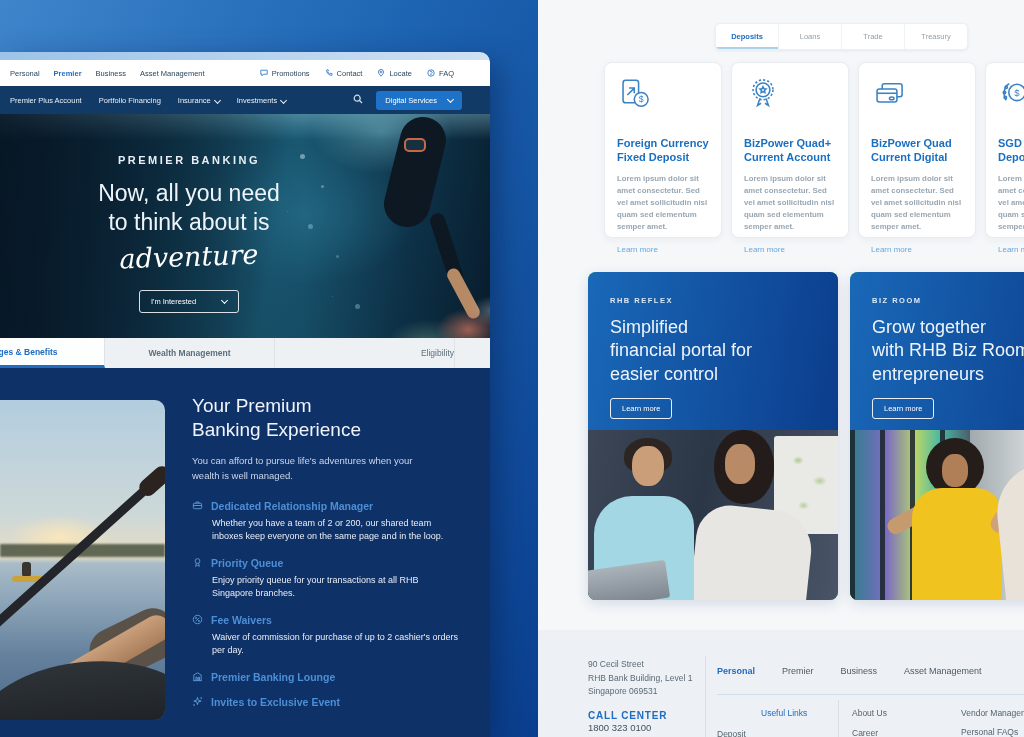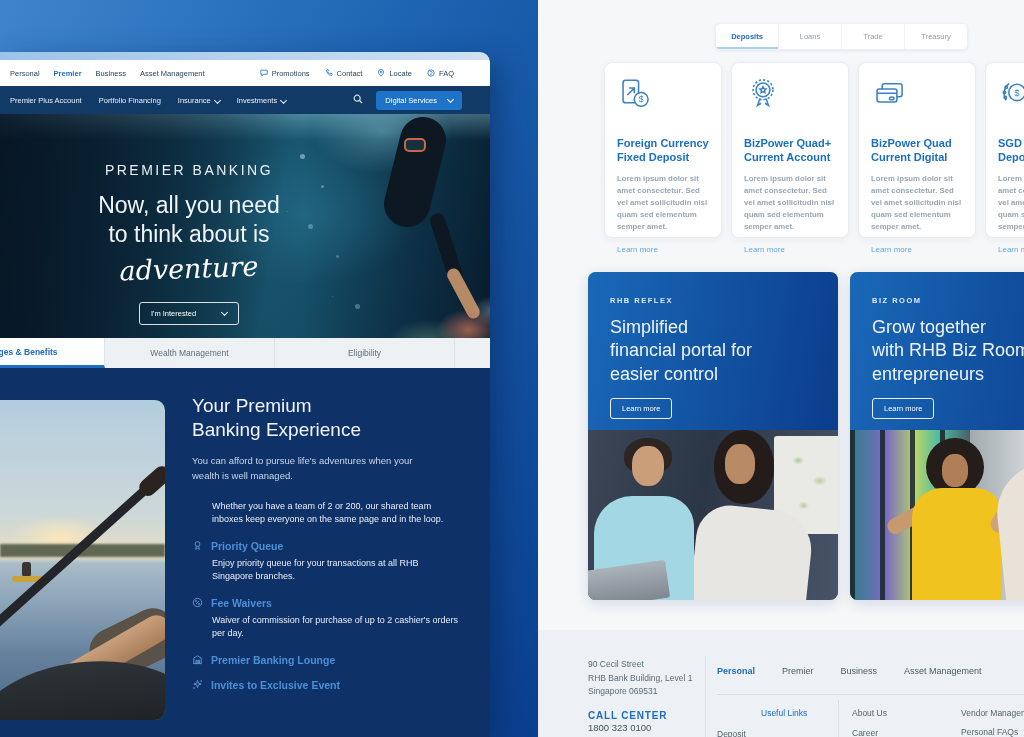--- a/index.html
+++ b/index.html
@@ -50,32 +50,32 @@
     background:rgba(200,230,240,.5);
     box-shadow:20px 30px 0 -1px rgba(190,225,240,.4),8px 70px 0 rgba(190,225,240,.35),
       35px 100px 0 -1px rgba(190,225,240,.3),-15px 55px 0 -2px rgba(190,225,240,.3),
       55px 150px 0 rgba(180,220,235,.35),30px 140px 0 -2px rgba(180,220,235,.3);}
   .coral{position:absolute;right:-10px;bottom:-14px;width:160px;height:74px;
     background:
       radial-gradient(45px 30px at 80% 70%, rgba(190,110,90,.8), transparent 70%),
       radial-gradient(60px 36px at 55% 90%, rgba(70,110,105,.85), transparent 70%),
       radial-gradient(30px 22px at 95% 45%, rgba(150,160,170,.5), transparent 70%);}
   .hero-text{position:absolute;left:55px;top:40px;width:268px;text-align:center;color:#fff;}
-  .eyebrow{font-size:14px;letter-spacing:2.5px;font-weight:normal;color:#e8eff6;margin-top:8px;}
+  .eyebrow{font-size:11px;letter-spacing:2.5px;font-weight:bold;color:#e8eff6;}
   .h-head{margin-top:13px;font-size:23px;font-weight:300;line-height:1.28;color:#eef4fa;}
   .h-script{font-family:"DejaVu Serif",serif;font-style:italic;font-size:27px;margin-top:3px;
     transform:rotate(-2deg);color:#fff;}
   .h-cta{margin-top:18px;display:inline-flex;align-items:center;gap:22px;
     border:1px solid rgba(255,255,255,.85);border-radius:3px;padding:6px 11px;font-size:7.5px;cursor:pointer;}
   
   .m-tabs{display:flex;height:30px;background:#eef1f3;}
   .m-tab{display:flex;align-items:center;justify-content:center;font-size:8.5px;color:#5d6e7b;
     border-right:1px solid #dde3e8;box-sizing:border-box;cursor:pointer;}
   .m-tab.t1{width:105px;justify-content:flex-start;overflow:hidden;}
-  .m-tab.t2{width:170px;} .m-tab.t3{width:180px;} .m-tab.fill{flex:1;border-right:none;}
+  .m-tab.t2{width:170px;font-weight:bold;} .m-tab.t3{width:180px;justify-content:flex-end;} .m-tab.fill{flex:1;border-right:none;}
   .m-tab.active{background:#fdfefe;color:#1f6cc0;font-weight:bold;border-bottom:3px solid #1f6cc0;}
   .m-tab.t1 span{white-space:nowrap;margin-left:-27px;}
   
   .m-body{position:relative;height:334px;background:#0e3168;}
   .kayak{position:absolute;left:0;top:32px;width:165px;height:320px;border-radius:0 10px 10px 0;
     overflow:hidden;background:linear-gradient(#b2cddf 0%,#cdd8d8 36%,#e6ddc4 49%,#a9bcc8 51%,
       #8fa7ba 62%,#64809c 80%,#4d6b8a 100%);}
   .k-glow{position:absolute;left:6%;top:36%;width:100px;height:44px;
     background:radial-gradient(closest-side,rgba(255,232,185,.85),transparent);}
   .k-trees{position:absolute;left:0;right:0;top:45%;height:13px;background:#4a5340;opacity:.85;
@@ -301,20 +301,27 @@
 
       <div class="exp">
         <div class="exp-h">
           <div>Your Premium</div>
           <div>Banking Experience</div>
         </div>
         <div class="exp-desc">You can afford to pursue life's adventures when your wealth is well managed.</div>
 
         <div class="benefits">
           <div class="benefit">
+            <div class="b-head">
+              <svg width="11" height="11" viewBox="0 0 12 12">
+                  <rect x="1.5" y="3.5" width="9" height="6" rx="1"></rect>
+                  <path d="M4.5 3.5V2.2h3v1.3M1.5 6h9"></path>
+                </svg>
+              <span>Dedicated Relationship Manager</span>
+            </div>
             <div class="b-desc">Whether you have a team of 2 or 200, our shared team inboxes keep everyone on the same page and in the loop.</div>
           </div>
           <div class="benefit">
             <div class="b-head">
               <svg width="11" height="11" viewBox="0 0 12 12">
                   <circle cx="6" cy="4.4" r="2.6"></circle>
                   <path d="M4.8 6.7L4 10.2l2-1.2 2 1.2-.8-3.5"></path>
                 </svg>
               <span>Priority Queue</span>
             </div>

